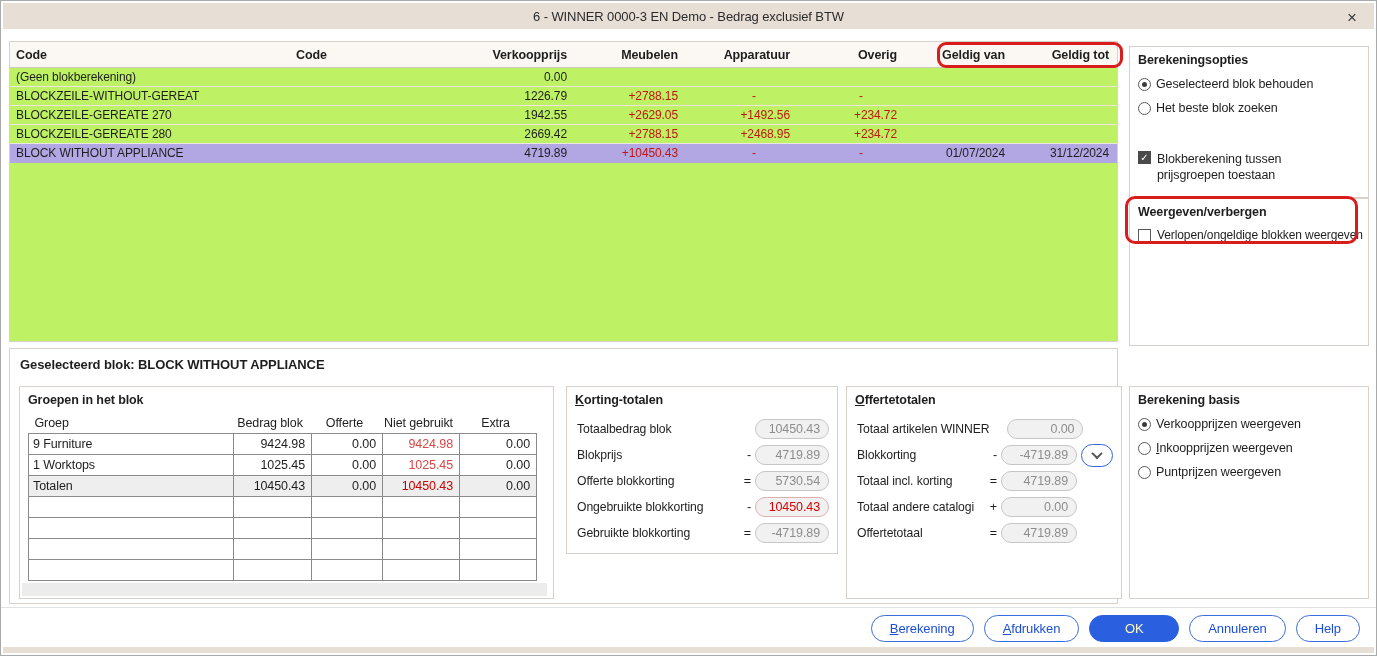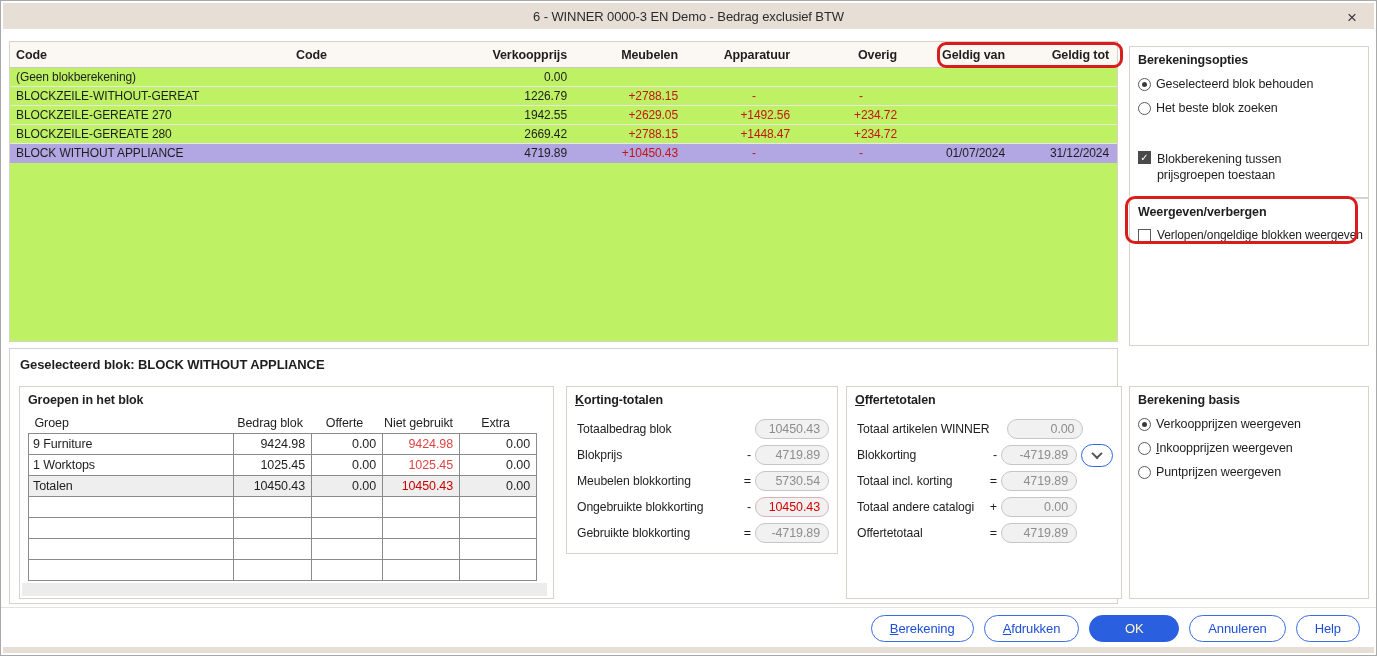--- a/index.html
+++ b/index.html
@@ -137,21 +137,21 @@
     <div class="c num red">+234.72</div>
     <div class="c num"></div>
     <div class="c num"></div>
   </div>
 
   <div class="bt-grid row">
     <div class="c code">BLOCKZEILE-GEREATE 280</div>
     <div class="c code"></div>
     <div class="c num">2669.42</div>
     <div class="c num red">+2788.15</div>
-    <div class="c num red">+1448.47</div>
+    <div class="c num red">+2468.95</div>
     <div class="c num red">+234.72</div>
     <div class="c num"></div>
     <div class="c num"></div>
   </div>
 
   <div class="bt-grid row selected">
     <div class="c code">BLOCK WITHOUT APPLIANCE</div>
     <div class="c code"></div>
     <div class="c num">4719.89</div>
     <div class="c num red">+10450.43</div>
@@ -292,21 +292,21 @@
   </div>
 
   <div class="frow">
     <span class="flabel">Blokprijs</span>
     <span class="fop">-</span>
     <span class="pill">4719.89</span>
 
   </div>
 
   <div class="frow">
-    <span class="flabel">Meubelen blokkorting</span>
+    <span class="flabel">Offerte blokkorting</span>
     <span class="fop">=</span>
     <span class="pill">5730.54</span>
 
   </div>
 
   <div class="frow">
     <span class="flabel">Ongebruikte blokkorting</span>
     <span class="fop">-</span>
     <span class="pill redpill">10450.43</span>
 

